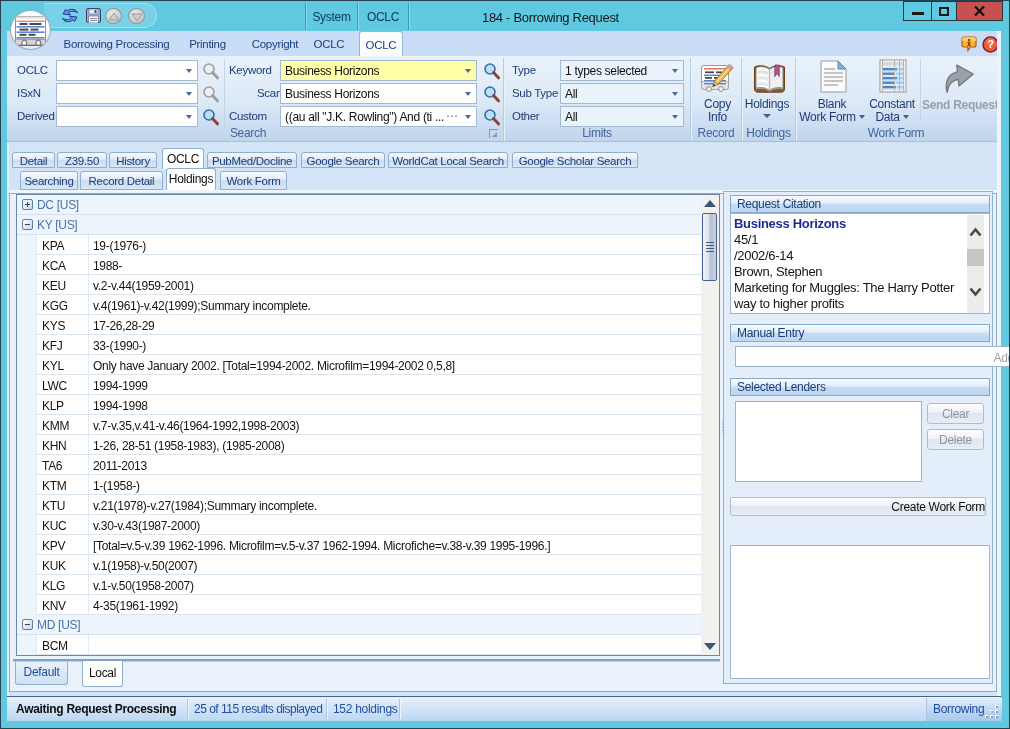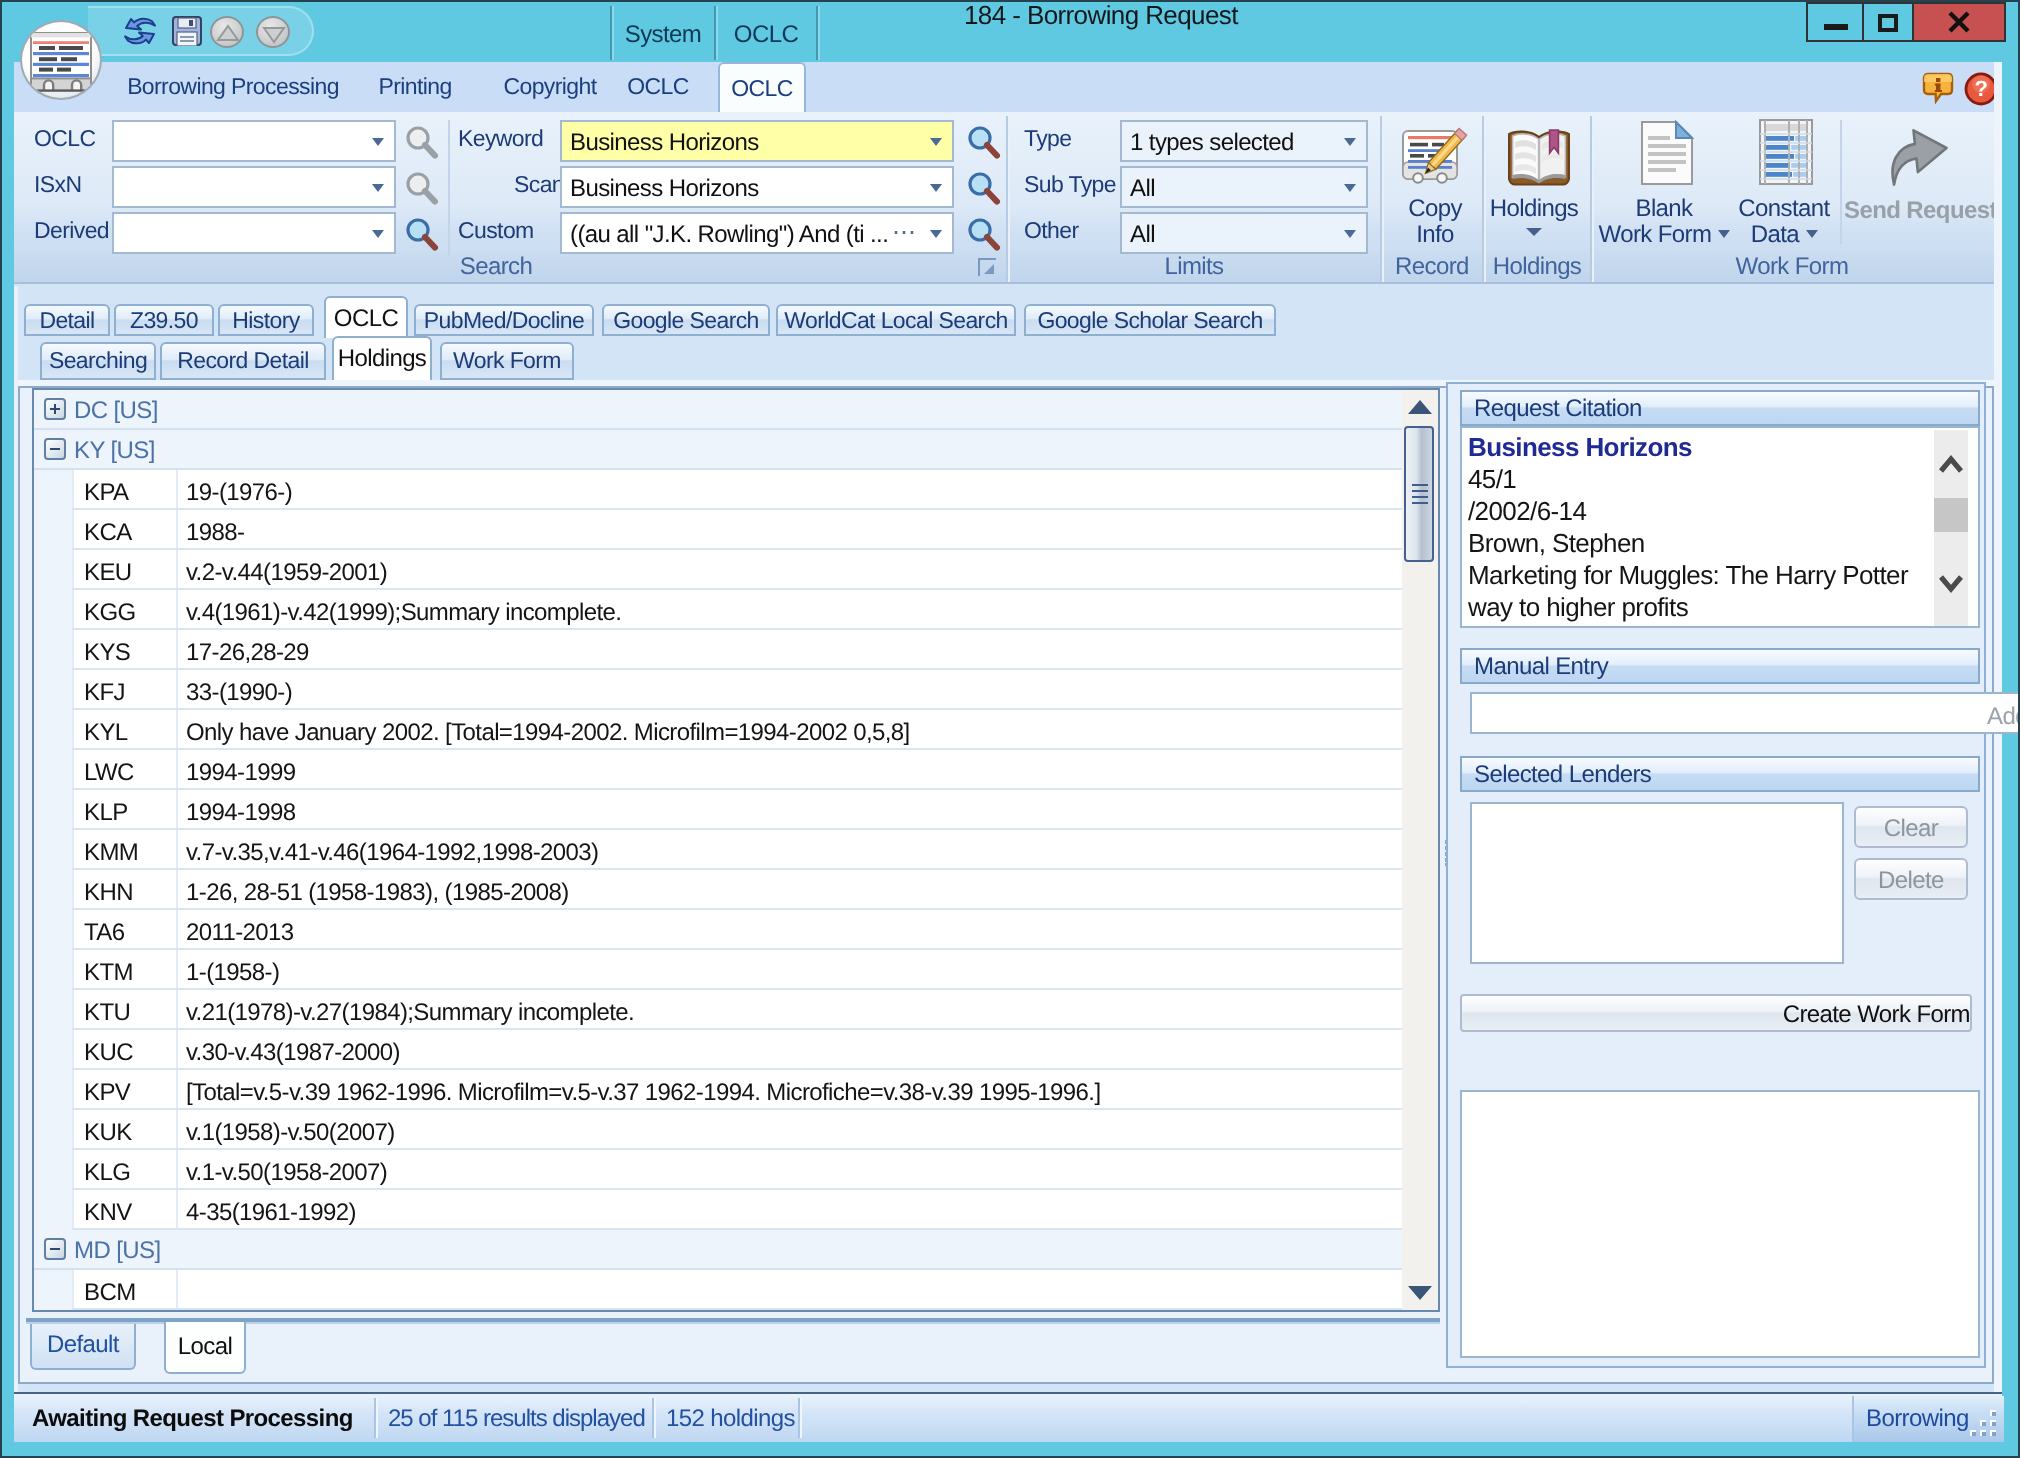--- a/index.html
+++ b/index.html
@@ -93,21 +93,21 @@
   <svg style="position:absolute;left:2px;top:3px;" width="12" height="9" viewBox="0 0 12 9">
       <path d="M6 1 L11 8 L1 8 Z" fill="#cdd0d2" stroke="#97999b" stroke-width="1"></path>
     </svg>
 </div>
 <div class="abs" style="left:128px; top:8px; width:17px; height:16px; border-radius:50%; background:radial-gradient(circle at 40% 30%, #e8e8e8, #b9bcbe); border:1px solid #8e9598;">
   <svg style="position:absolute;left:2px;top:4px;" width="12" height="9" viewBox="0 0 12 9">
       <path d="M1 1 L11 1 L6 8 Z" fill="#cdd0d2" stroke="#97999b" stroke-width="1"></path>
     </svg>
 </div>
 
-<div class="abs" style="left:482px; top:0; color:#15181a; font-size:13px;">184 - Borrowing Request</div>
+<div class="abs" style="left:482px; top:10px; color:#15181a; font-size:13px;">184 - Borrowing Request</div>
 
 <div class="abs ctxsep" style="left:305px;"></div>
 <div class="abs ctxlabel" style="left:306px; width:51px;">System</div>
 <div class="abs ctxsep" style="left:357px;"></div>
 <div class="abs ctxlabel" style="left:358px; width:50px;">OCLC</div>
 <div class="abs ctxsep" style="left:408px;"></div>
 
 <div class="abs winbtn" style="left:903px; width:29px;">
     <span style="position:absolute; left:8px; top:10px; width:12px; height:3px; background:#1a1a1a;"></span>
   </div>

